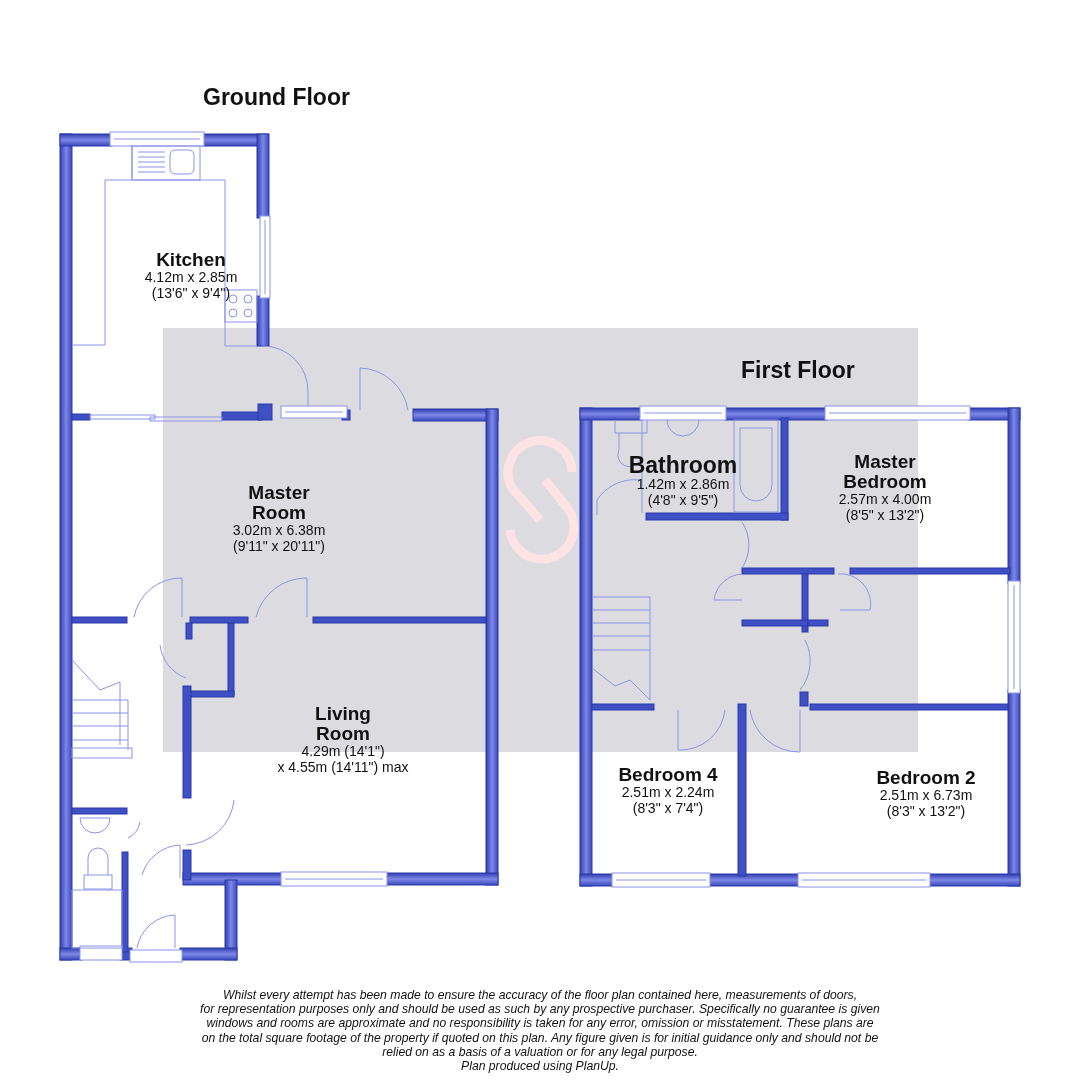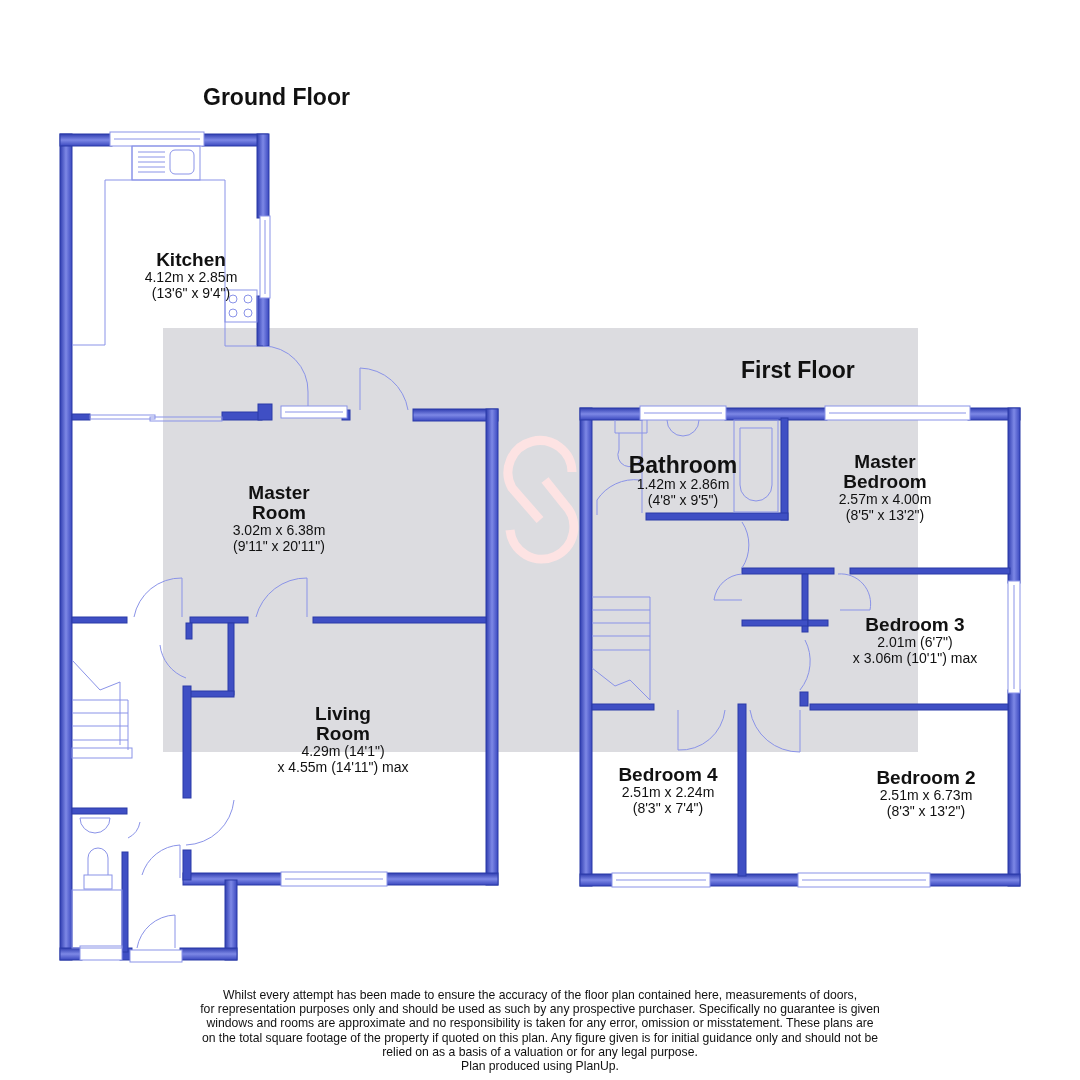--- a/index.html
+++ b/index.html
@@ -4,21 +4,21 @@
 <style>
   html, body { margin: 0; padding: 0; }
   body { width: 1080px; height: 1080px; background: #ffffff; position: relative; overflow: hidden; font-family: "Liberation Sans", sans-serif; }
   .stage { position: absolute; left: 0; top: 0; width: 1080px; height: 1080px; }
   svg.plan { position: absolute; left: 0; top: 0; }
   .floor-title { position: absolute; font-weight: bold; font-size: 23px; color: #111; }
   .room-label { position: absolute; text-align: center; color: #111; line-height: 1.05; transform: translateX(-50%); white-space: nowrap; }
   .room-name { font-weight: bold; font-size: 19px; display: block; }
   .room-dim { font-size: 14px; display: block; line-height: 1.12; }
   .watermark { position: absolute; left: 258px; top: 585px; font-size: 58px; letter-spacing: 6px; color: rgba(255,255,255,0.85); font-weight: normal; white-space: nowrap; }
-  .disclaimer { position: absolute; left: 160px; top: 988px; width: 760px; text-align: center; font-size: 12.2px; line-height: 14.2px; color: #111; }
+  .disclaimer { position: absolute; left: 160px; top: 988px; width: 760px; text-align: center; font-size: 12.2px; line-height: 14.2px; color: #111; font-style: italic; }
 </style>
 </head>
 <body>
 
 <div class="stage">
 
   <svg class="plan" width="1080" height="1080" viewBox="0 0 1080 1080">
     <defs>
       <linearGradient id="wallV" x1="0" x2="1" y1="0" y2="0">
         <stop offset="0" stop-color="#2f3db0"></stop>
@@ -224,25 +224,20 @@
     <span class="room-name" style="font-size:23px;text-align:right;">Bathroom</span>
     <span class="room-dim">1.42m x 2.86m</span>
     <span class="room-dim">(4'8" x 9'5")</span>
   </div>
   <div class="room-label" style="left:885px; top:452px;">
     <span class="room-name">Master</span>
     <span class="room-name">Bedroom</span>
     <span class="room-dim">2.57m x 4.00m</span>
     <span class="room-dim">(8'5" x 13'2")</span>
   </div>
-  <div class="room-label" style="left:915px; top:615px;">
-    <span class="room-name">Bedroom 3</span>
-    <span class="room-dim">2.01m (6'7")</span>
-    <span class="room-dim">x 3.06m (10'1") max</span>
-  </div>
   <div class="room-label" style="left:668px; top:765px;">
     <span class="room-name">Bedroom 4</span>
     <span class="room-dim">2.51m x 2.24m</span>
     <span class="room-dim">(8'3" x 7'4")</span>
   </div>
   <div class="room-label" style="left:878px; top:768px;margin-left:48px;">
     <span class="room-name">Bedroom 2</span>
     <span class="room-dim">2.51m x 6.73m</span>
     <span class="room-dim">(8'3" x 13'2")</span>
   </div>

